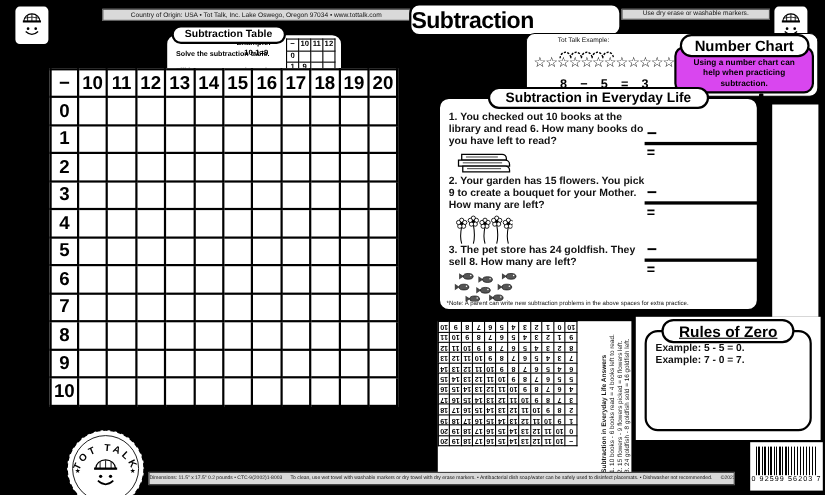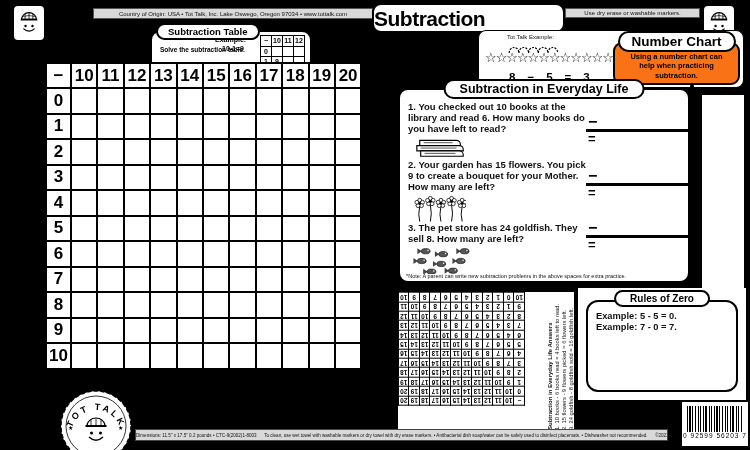--- a/index.html
+++ b/index.html
@@ -45,21 +45,21 @@
   
   .nc-box { position:absolute; left:478px; top:30px; width:266px; height:58px; background:#fff;
     border:1.5px solid #000; border-radius:8px; }
   .nc-caption { position:absolute; left:28px; top:3px; font-size:6px; color:#111; }
   .nc-arcs { position:absolute; left:6px; top:11px; }
   .nc-stars { position:absolute; left:6px; top:19px; font-family:"DejaVu Sans", sans-serif;
     font-size:13px; letter-spacing:-1px; color:#000; }
   .nc-eq { position:absolute; left:22px; top:40px; font-size:11.5px; font-weight:bold; }
   .nc-eq span { margin:0 4px; } .nc-eq span.u { border-bottom:1.5px solid #000; padding:0 4px; }
   .nc-tipbox { position:absolute; left:134px; top:11px; width:127px; height:43px;
-    border:2px solid #000; border-radius:9px; background:#f97316; }
+    border:2px solid #000; border-radius:9px; background:#d946ef; }
   .nc-label { left:50%; transform:translateX(-50%); top:-13px; font-size:13.5px; padding:1px 12px; }
   .nc-tip { padding:8px 8px 0; font-size:7.5px; font-weight:bold; text-align:center; line-height:1.25; }
 
   .right-strip { position:absolute; left:702px; top:95px; width:42px; height:193px; background:#fff; }
 
   
   .el-box { position:absolute; left:398px; top:88px; width:292px; height:195px; background:#fff;
     border:2.5px solid #000; border-radius:10px; }
   .el-label { left:50%; transform:translateX(-50%); top:-11px; font-size:12.5px; padding:1px 14px; }
   .problems { position:absolute; left:8px; right:8px; top:11px; bottom:14px; }
@@ -82,21 +82,21 @@
     text-align:center; padding:0; }
   .ans-caption { position:absolute; left:547px; top:430px; width:138px;
     transform:rotate(-90deg); transform-origin:0 0; color:#111; }
   .ans-caption .cap-title { font-size:6px; font-weight:bold; line-height:1.2; }
   .ans-caption .cap-item { font-size:5.8px; line-height:1.15; white-space:nowrap; }
 
   
   .rules-region { position:absolute; left:578px; top:288px; width:168px; height:112px; background:#fff; }
   .rules-inner { position:absolute; left:8px; right:8px; top:12px; bottom:8px;
     border:2.5px solid #000; border-radius:12px; padding:9px 8px 0; }
-  .rules-label { left:50%; transform:translateX(-50%); top:-12px; font-size:10px; padding:1px 14px; }
+  .rules-label { left:50%; transform:translateX(-50%); top:-12px; font-size:14px; padding:1px 14px;text-decoration:underline; }
   .rule { font-size:9.3px; font-weight:bold; line-height:1.22; color:#111; }
   .rule.gap { margin-top:8px; }
 
   
   .logo-circle { position:absolute; left:58px; top:388px; }
   .bottom-strip { position:absolute; left:135px; top:429px; width:533px; height:12px; background:#d9d9d9;
     border:1px solid #444; overflow:hidden; display:flex; align-items:center; }
   .bs-inner { display:flex; gap:10px; align-items:center; white-space:nowrap; font-size:6px; color:#111;
     transform:scale(0.76); transform-origin:0 50%; width:132%; }
   .bs-inner .mid { flex:1; text-align:center; }

